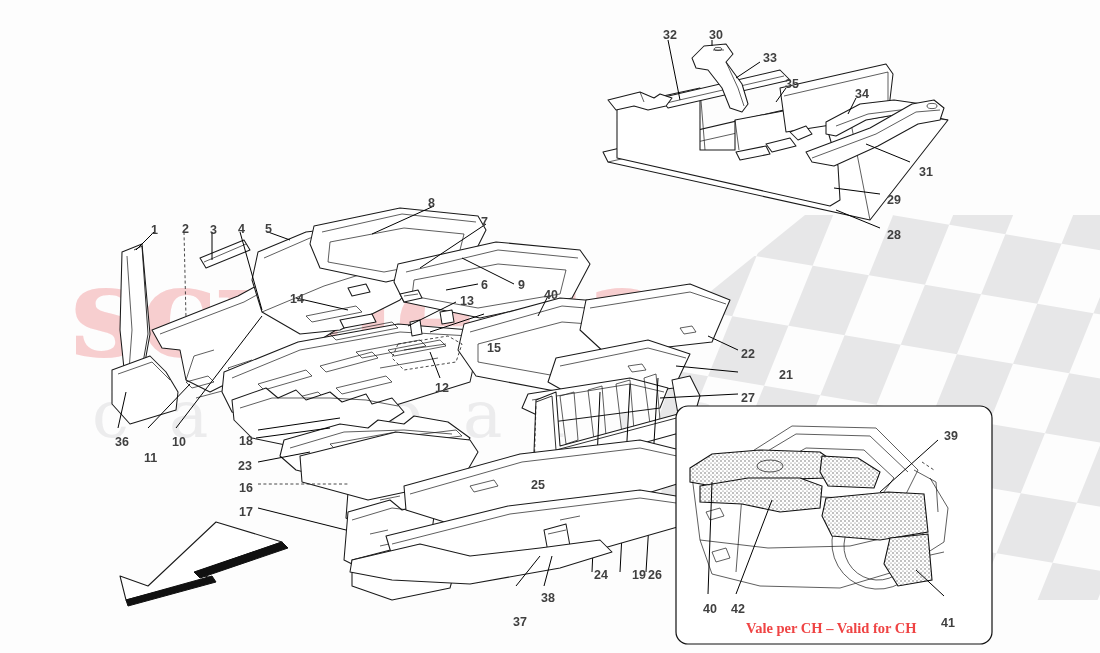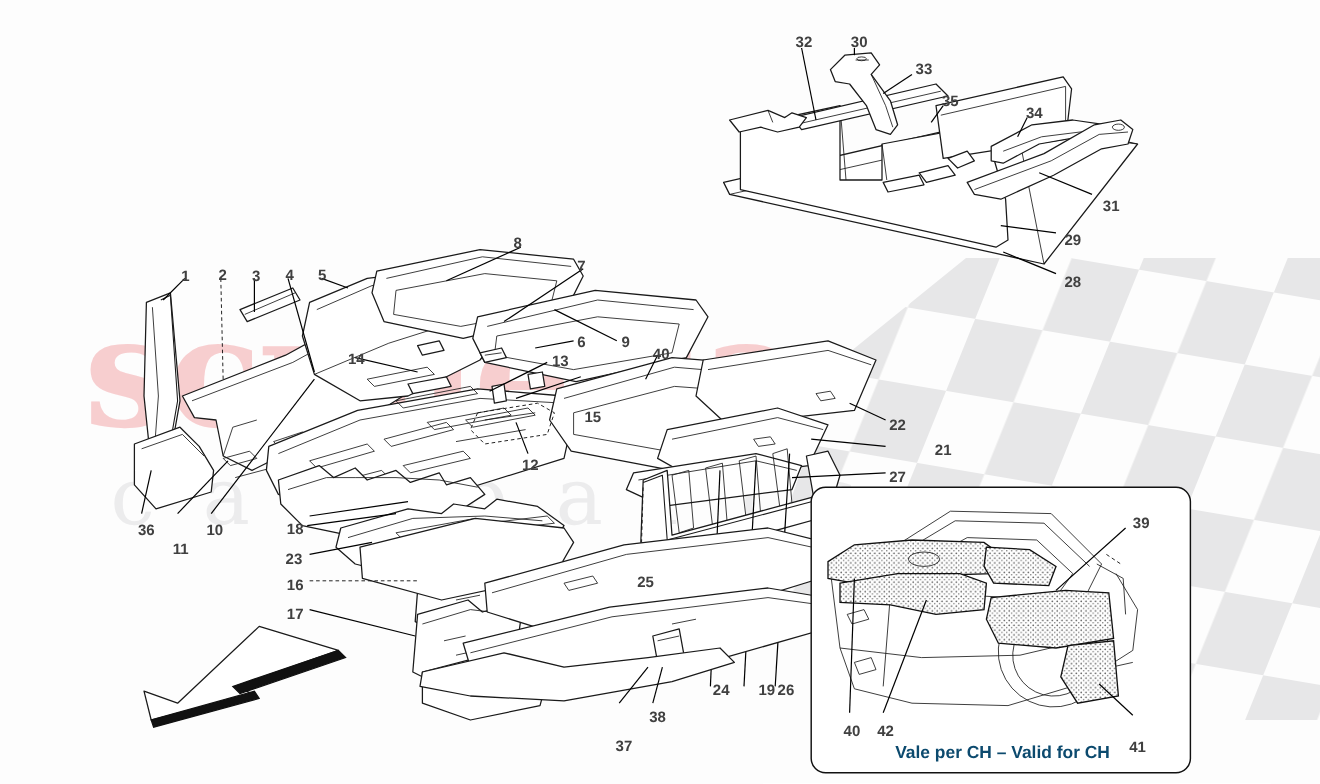--- a/index.html
+++ b/index.html
@@ -21,22 +21,22 @@
     font-family:"DejaVu Serif", serif;
     font-weight:400;font-size:66px;letter-spacing:40px;
     color:#ececed;white-space:nowrap;
     pointer-events:none;user-select:none;}
 
   
   .lbl{position:absolute;font-family:"Liberation Sans", sans-serif;
        font-weight:700;font-size:12.5px;color:#404040;
        line-height:1;white-space:nowrap;user-select:none;}
 
-  .caption{position:absolute;font-family:Liberation Sans, sans-serif;
-       font-weight:700;font-size:14.5px;color:#0c4a6e;white-space:nowrap;}
+  .caption{position:absolute;font-family:Liberation Serif, serif;
+       font-weight:700;font-size:14.5px;color:#ef4444;white-space:nowrap;}
 
   svg.layer{position:absolute;left:0;top:0;width:1100px;height:653px;}
   .ln{stroke:#000;stroke-width:1;fill:none;}
   .part{stroke:#1a1a1a;stroke-width:1.05;fill:#ffffff;stroke-linejoin:round;}
   .partl{stroke:#1a1a1a;stroke-width:.9;fill:none;stroke-linejoin:round;}
   .thin{stroke:#1a1a1a;stroke-width:.7;fill:none;}
   .dash{stroke:#1a1a1a;stroke-width:.8;fill:none;stroke-dasharray:3 2.4;}
   .solidfill{fill:#111;stroke:#111;}
   .inset-box{fill:#fff;stroke:#111;stroke-width:1.2;}
 </style>

